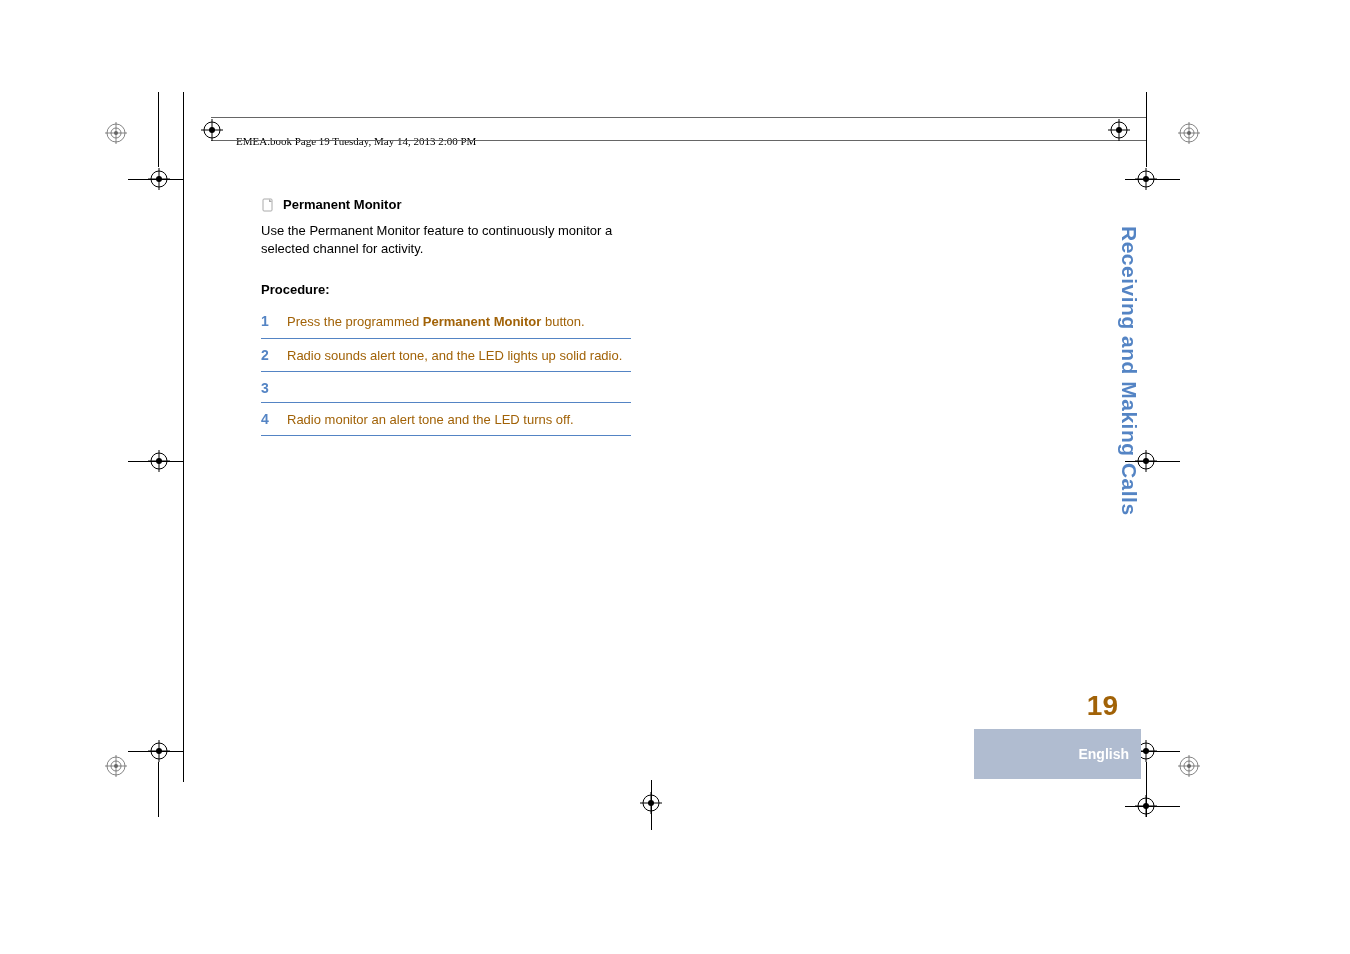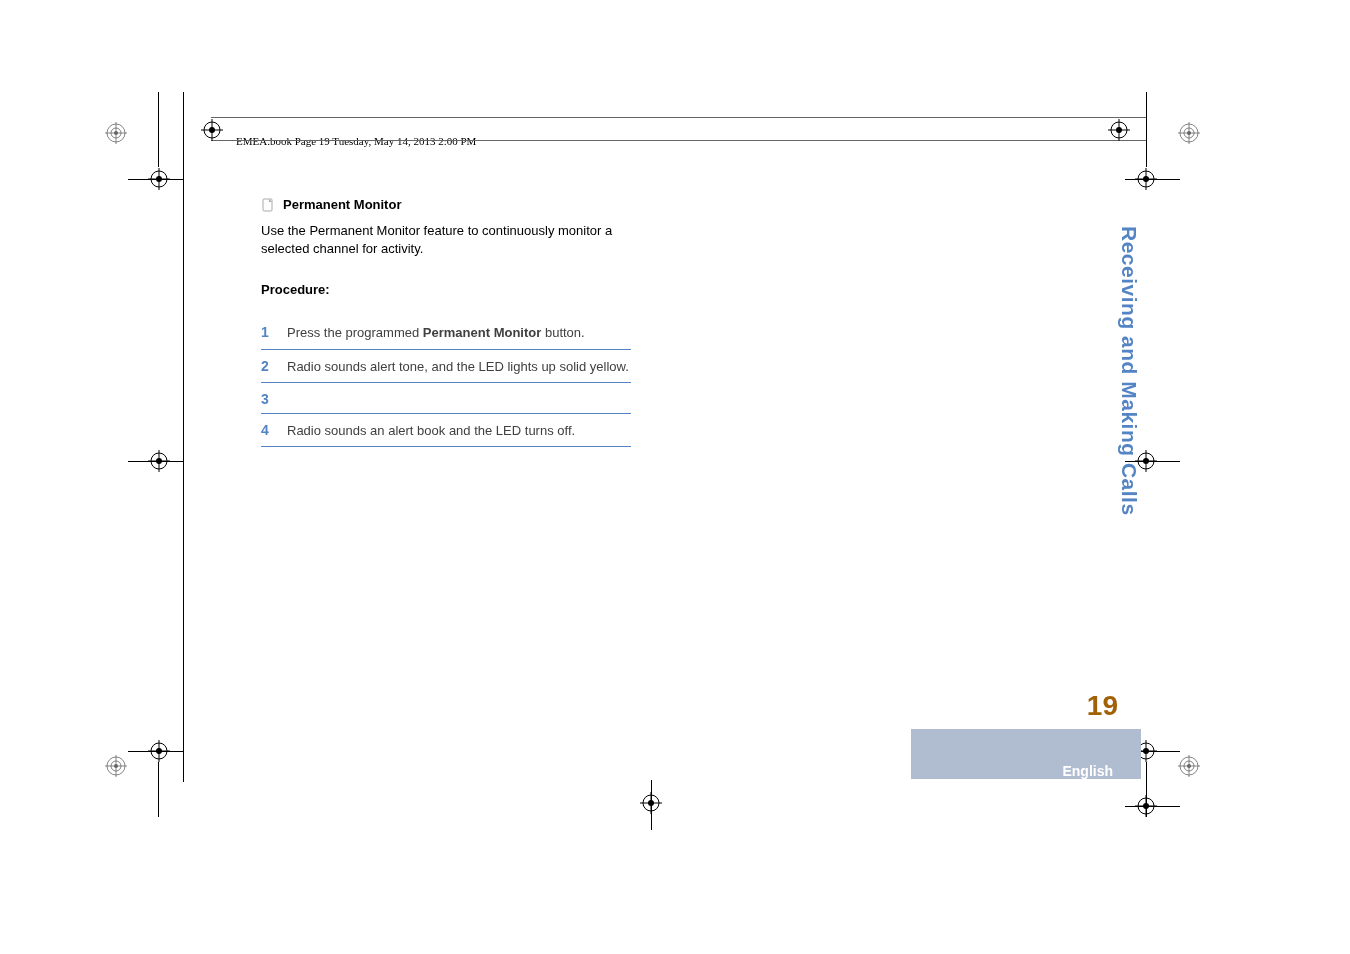--- a/index.html
+++ b/index.html
@@ -54,39 +54,39 @@
     .section-desc {
       font-size: 13px;
       color: #000;
       line-height: 1.4;
       margin-bottom: 24px;
     }
     .procedure-label {
       font-size: 13px;
       font-weight: bold;
       color: #000;
-      margin-bottom: 23px;
+      margin-bottom: 12px;
     }
     .procedure-step {
       display: flex;
       gap: 12px;
       padding: 4px 0 6px 0;
       border-bottom: 1px solid #5484c4;
       margin-bottom: 4px;
     }
     .step-num {
       font-size: 14px;
       font-weight: bold;
       color: #5484c4;
       width: 14px;
       flex-shrink: 0;
     }
     .step-text {
       font-size: 13px;
-      color: #404040;
+      color: #a16207;
       line-height: 1.4;
       text-align: center;
     }
     .step-text .bold {
       font-weight: bold;
     }
     .side-tab {
       position: absolute;
       right: 209px;
       top: 226px;
@@ -105,27 +105,27 @@
       right: 232px;
       top: 690px;
       font-size: 28px;
       font-weight: bold;
       color: #a16207;
     }
     .english-box {
       position: absolute;
       right: 209px;
       top: 729px;
-      width: 230px;
+      width: 167px;
       height: 50px;
       background: #b0bcd0;
       display: flex;
-      align-items: flex-end;
+      align-items: center;
       justify-content: flex-end;
-      padding-right: 28px;
+      padding-right: 12px;
     }
     .english-text {
       font-size: 14px;
       font-weight: bold;
       color: #ffffff;
     }
     .reg-line-h {
       position: absolute;
       height: 1px;
       background: #000;
@@ -292,28 +292,28 @@
   </div>
   <p class="section-desc">Use the Permanent Monitor feature to continuously monitor a selected channel for activity.</p>
   <p class="procedure-label">Procedure:</p>
   <div id="steps-container">
       <div class="procedure-step">
         <span class="step-num">1</span>
         <span class="step-text">Press the programmed <span class="bold">Permanent Monitor</span> button.</span>
       </div>
       <div class="procedure-step">
         <span class="step-num">2</span>
-        <span class="step-text">Radio sounds alert tone, and the LED lights up solid yellow.</span>
+        <span class="step-text">Radio sounds alert tone, and the LED lights up solid radio.</span>
       </div>
       <div class="procedure-step">
         <span class="step-num">3</span>
       </div>
       <div class="procedure-step">
         <span class="step-num">4</span>
-        <span class="step-text">Radio sounds an alert book and the LED turns off.</span>
+        <span class="step-text">Radio monitor an alert tone and the LED turns off.</span>
       </div>
     </div>
 </div>
 
 <div class="side-tab">Receiving and Making Calls</div>
 
 <div class="page-number">19</div>
 
 <div class="english-box">
   <span class="english-text">English</span>

